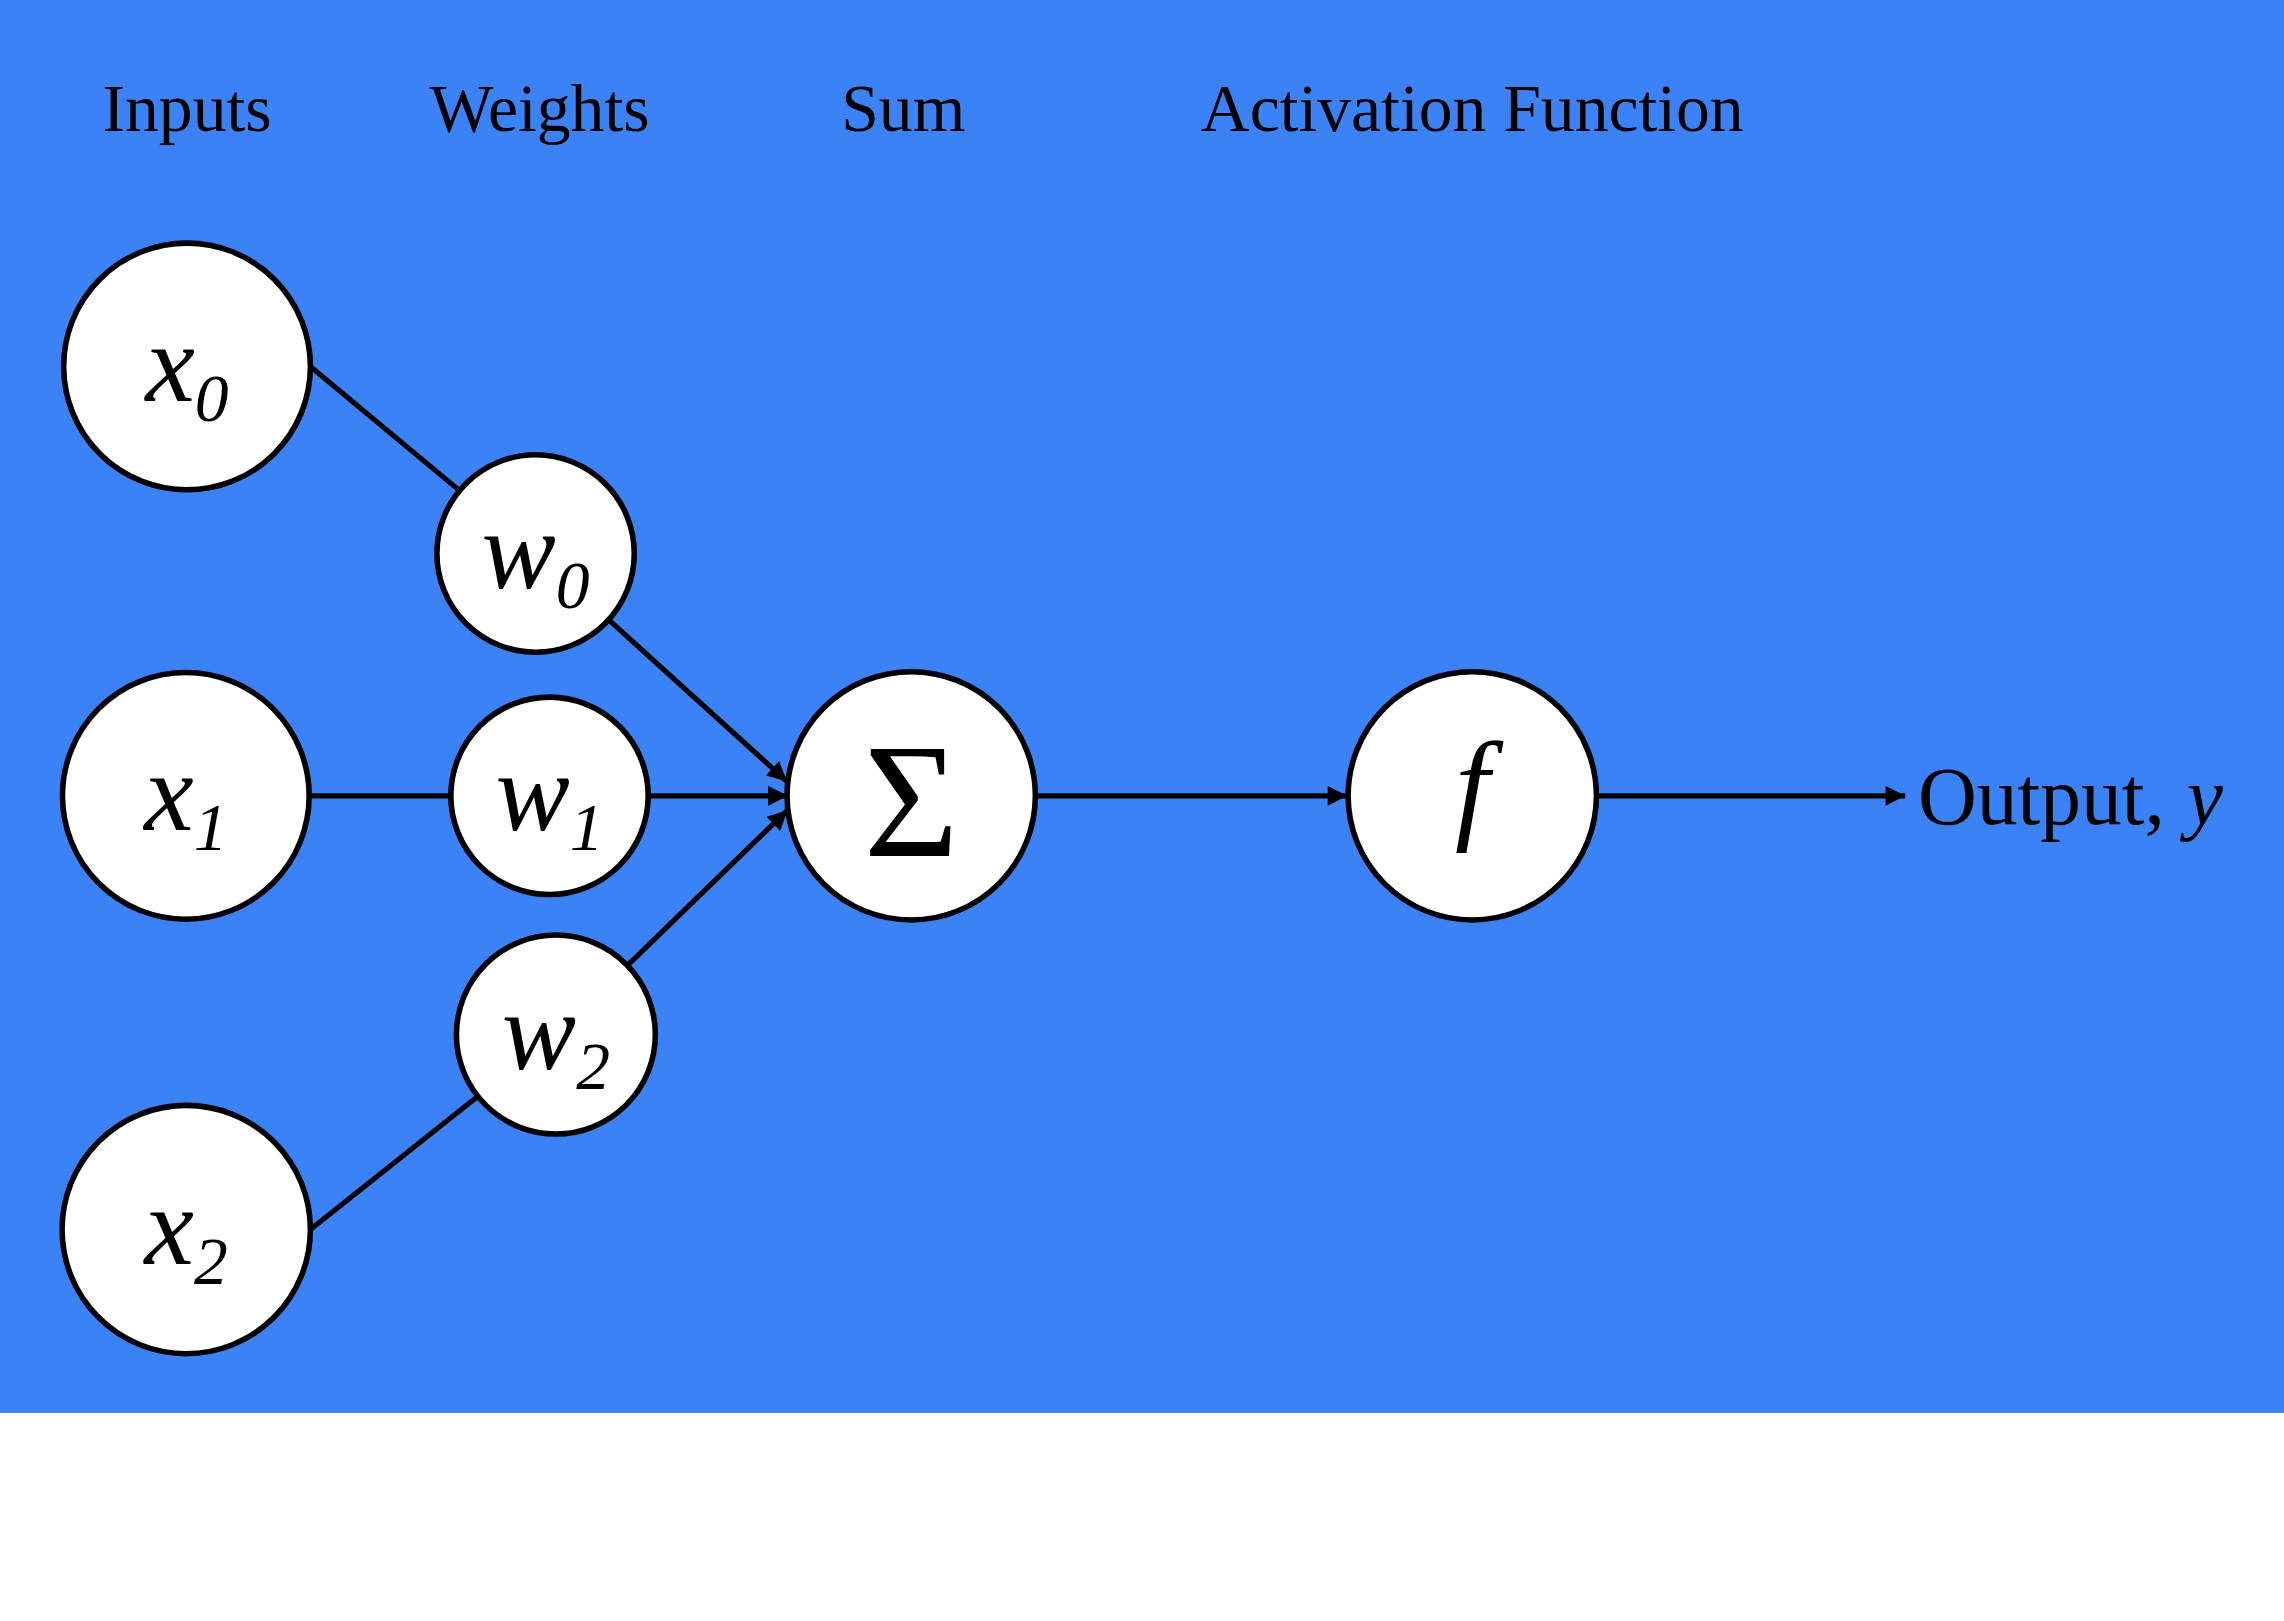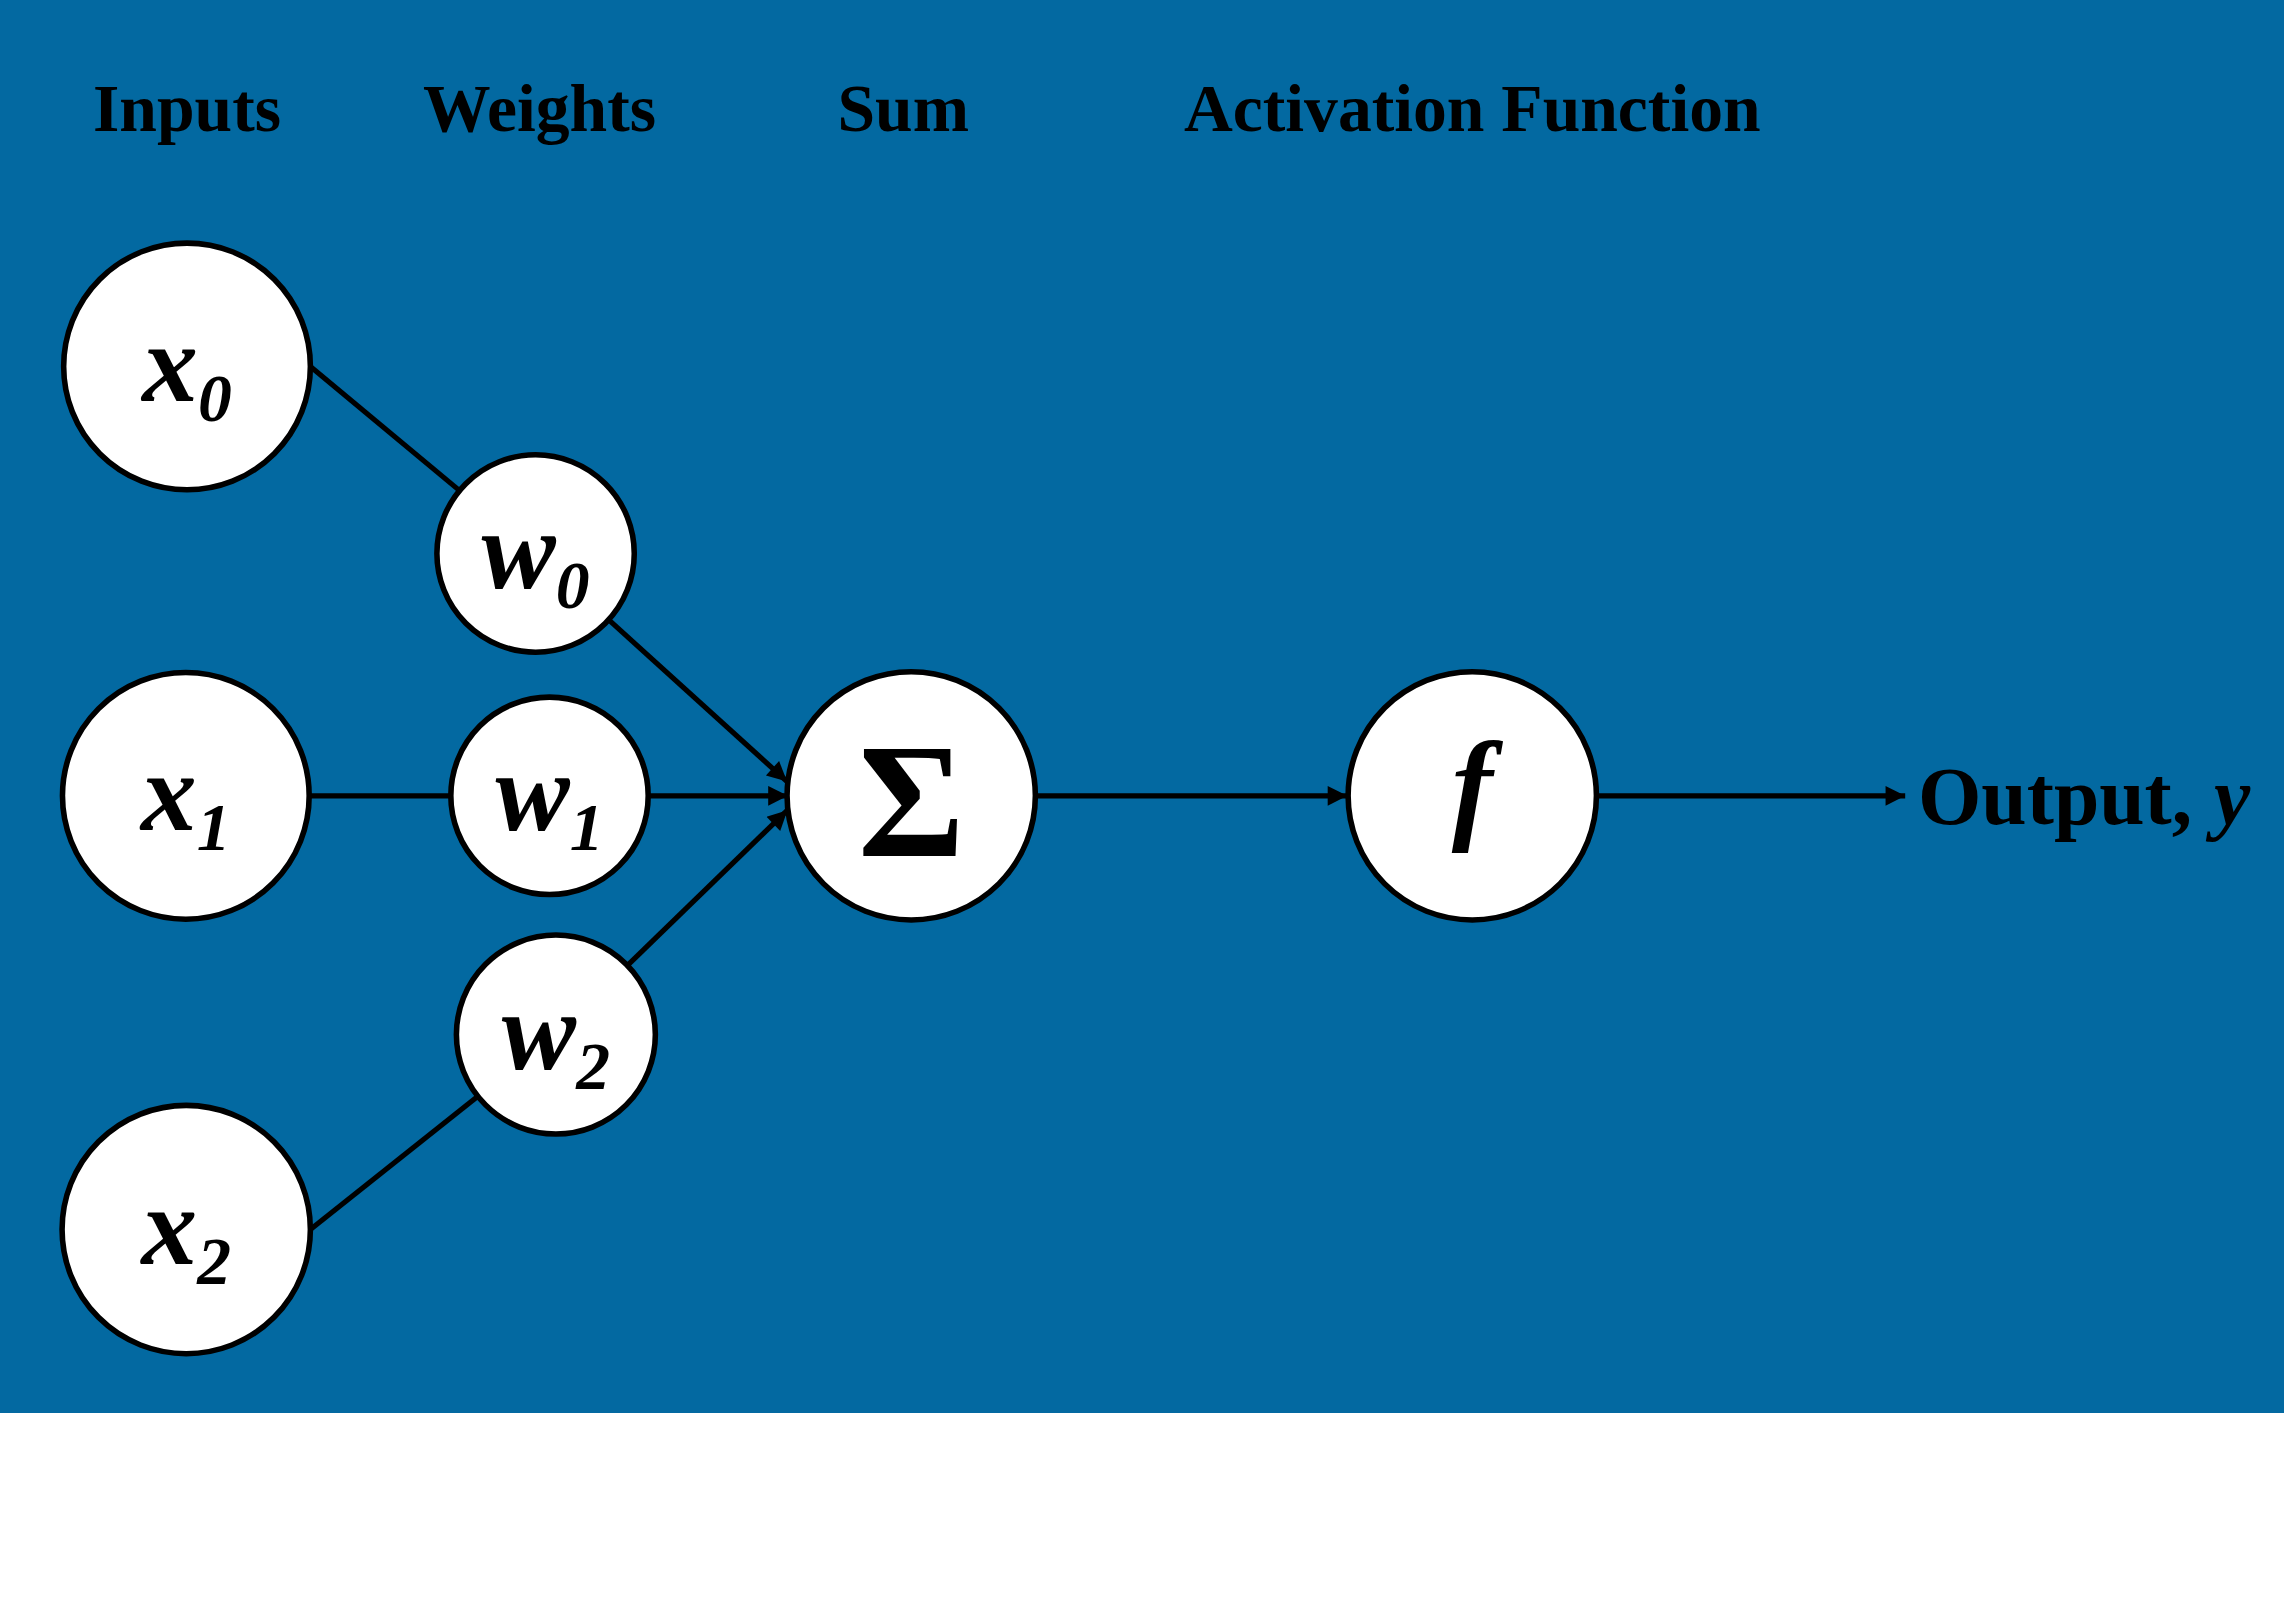--- a/index.html
+++ b/index.html
@@ -2,22 +2,21 @@
 <html style="font-size:7.3px"><head>
 <meta charset="utf-8">
 <style>
   html, body {
     margin: 0;
     padding: 0;
     background: #ffffff;
   }
   .stage {
     width: 100vw;
-    background: #0369a1;
-    font-weight: bold;
+    background: #3b82f6;
   }
   svg { display: block; width: 100%; height: auto; }
 
   .edge {
     stroke: #000000;
     stroke-width: 13;
     fill: none;
   }
   .node-circle {
     fill: #ffffff;

